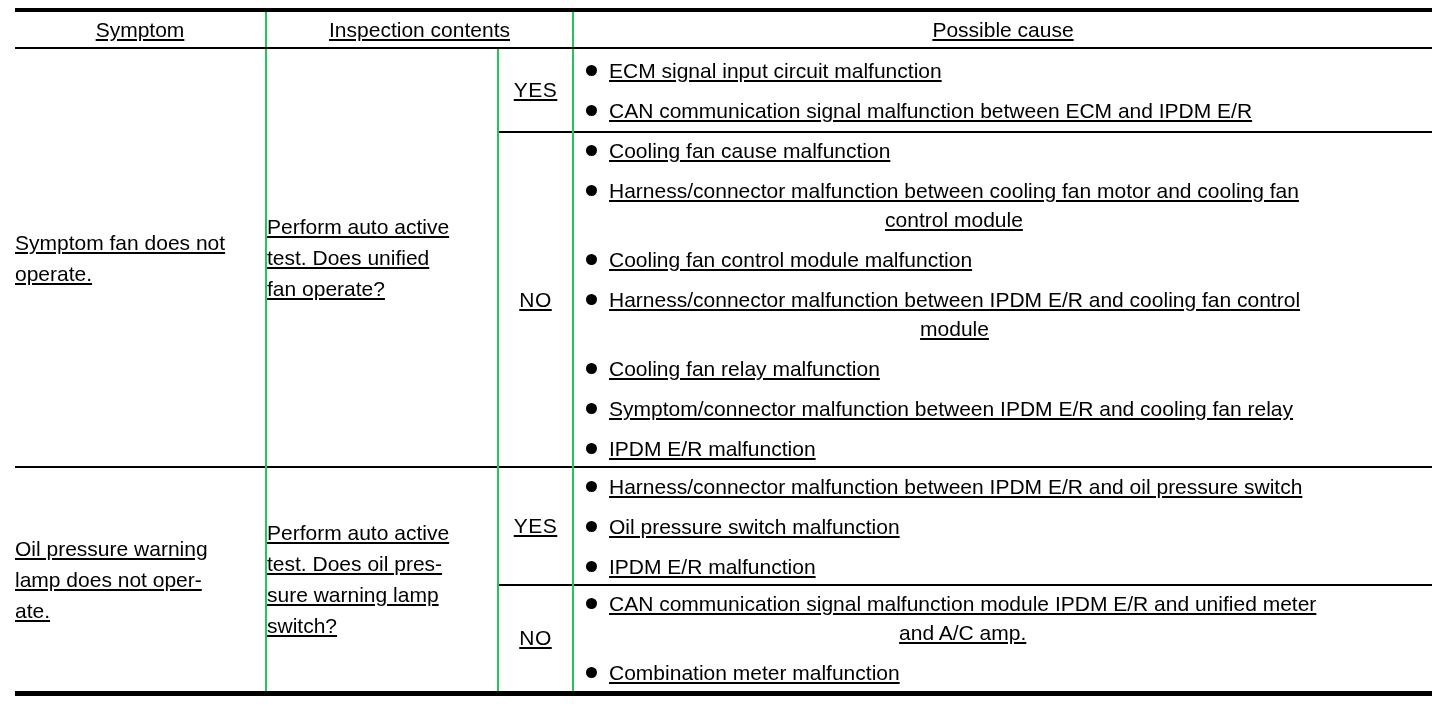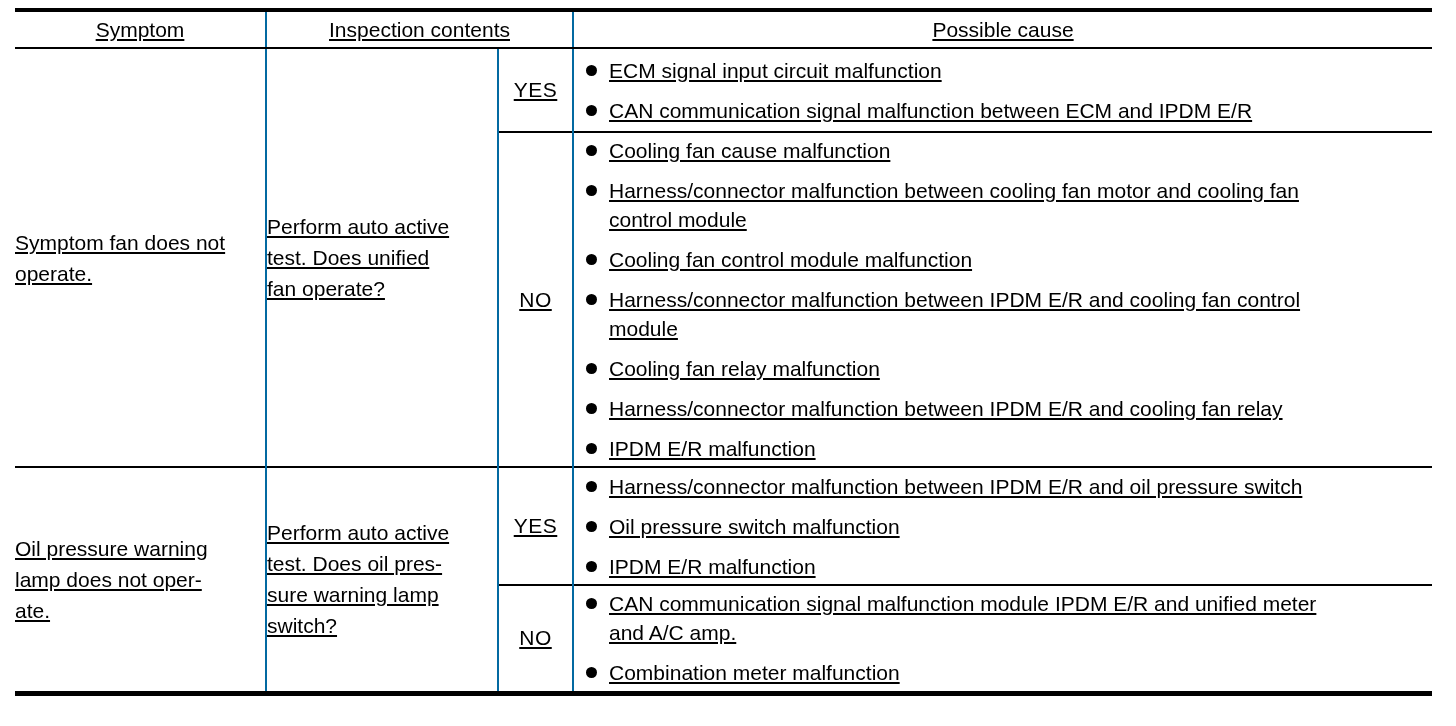--- a/index.html
+++ b/index.html
@@ -34,21 +34,21 @@
   }
   
   tr.hdr th {
     border-top: 4px solid #000;
     border-bottom: 2px solid #000;
     height: 35px;
     text-align: center;
     font-weight: 400;
   }
   
-  .vline { border-left: 2px solid #0369a1; }
+  .vline { border-left: 2px solid #22c55e; }
   
   tr.r1-yes { height: 84px; }
   tr.r1-no  { height: 333px; }
   tr.r2-yes { height: 118px; }
   tr.r2-no  { height: 108px; }
   
   tr.r1-no td, tr.r2-no td { border-top: 2px solid #000; }
   tr.r2-yes td { border-top: 2px solid #000; }
   tr.r2-no td, td.thick-bottom { border-bottom: 5px solid #000; }
   
@@ -67,20 +67,21 @@
     letter-spacing: 0.5px;
     border-radius: 14px;
   }
   
   td.causes-td { vertical-align: middle; }
   .causes-list {
     display: flex;
     flex-direction: column;
     gap: 11px;
     padding: 3px 6px 3px 12px;
+    text-align: center;
   }
   .cause {
     display: flex;
     align-items: flex-start;
     gap: 12px;
   }
   .bullet {
     flex: none;
     width: 11px;
     height: 11px;
@@ -171,21 +172,21 @@
               </div>
               <div class="cause">
                 <span class="bullet"></span>
                 <div class="cause-text">
                   <div class="line">Cooling fan relay malfunction</div>
                 </div>
               </div>
               <div class="cause">
                 <span class="bullet"></span>
                 <div class="cause-text">
-                  <div class="line">Harness/connector malfunction between IPDM E/R and cooling fan relay</div>
+                  <div class="line">Symptom/connector malfunction between IPDM E/R and cooling fan relay</div>
                 </div>
               </div>
               <div class="cause">
                 <span class="bullet"></span>
                 <div class="cause-text">
                   <div class="line">IPDM E/R malfunction</div>
                 </div>
               </div>
             </div>
         </td>

